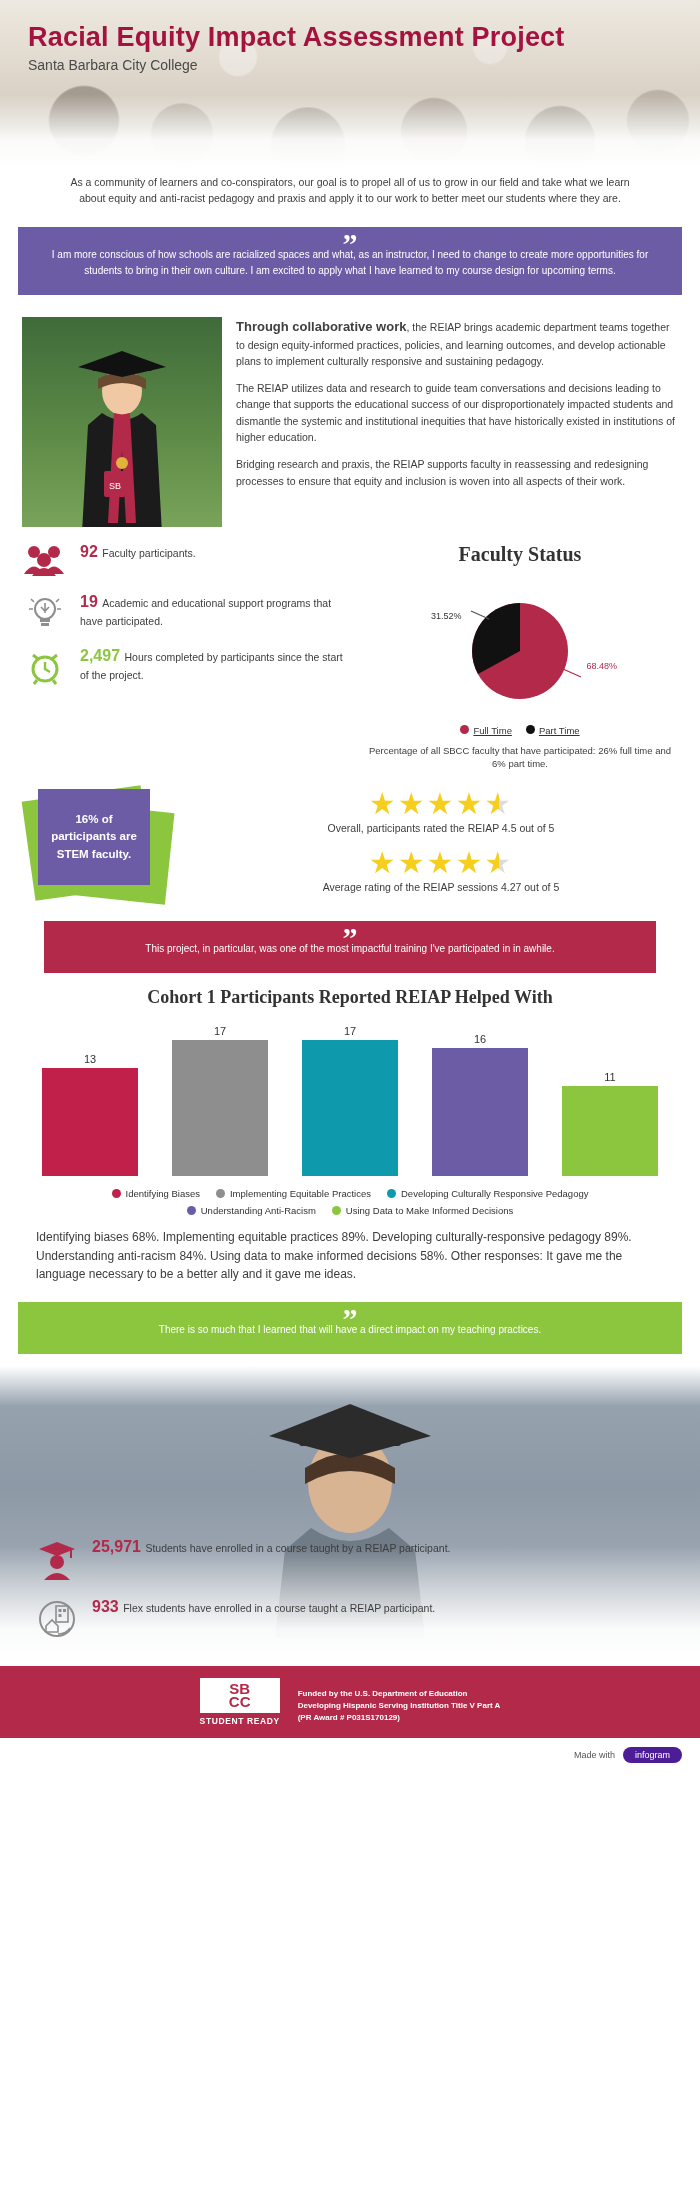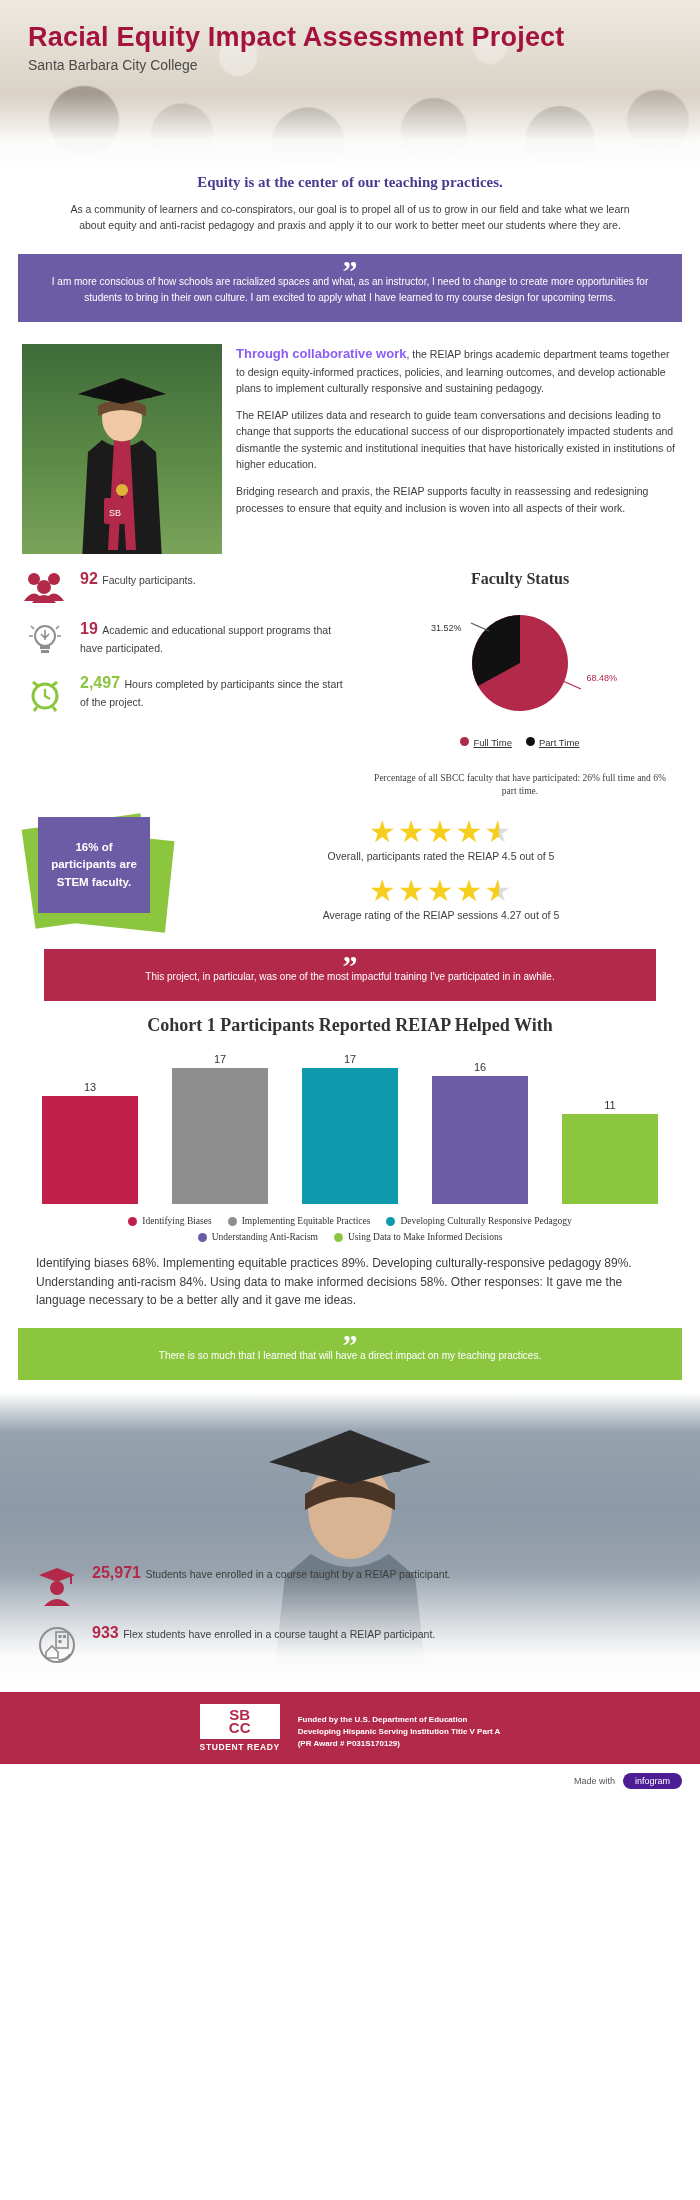--- a/index.html
+++ b/index.html
@@ -69,44 +69,44 @@
   .collab-photo {
     width: 200px; height: 210px; flex: 0 0 200px; position: relative; overflow: hidden;
     background: linear-gradient(180deg,#3f6b3a 0%,#5c8a46 55%,#7aa35a 100%);
   }
   .grad-person {
     position: absolute; left: 50%; top: 26px; transform: translateX(-50%);
     width: 120px; height: 190px;
   }
   .collab-text { flex: 1; font-size: 10.5px; line-height: 1.55; color: #3d3d3d; }
   .collab-text p { margin-bottom: 11px; }
-  .collab-lead { color: #8b5cf6; font-weight: bold; font-size: 13px; }
+  .collab-lead { color: #404040; font-weight: bold; font-size: 13px; }
 
   
   .stats-row { display: flex; padding: 6px 22px 0; gap: 10px; }
   .stats-col { width: 330px; }
   .stat { display: flex; align-items: flex-start; gap: 12px; margin-bottom: 16px; }
   .stat-icon { width: 46px; flex: 0 0 46px; display: flex; justify-content: center; }
   .stat-num { font-size: 16px; font-weight: bold; }
   .stat-num.red { color: #b2294a; }
   .stat-num.green { color: #8cc63f; }
   .stat-txt { font-size: 10.5px; line-height: 1.45; color: #3d3d3d; }
 
   .pie-col { flex: 1; text-align: center; }
-  .pie-title { font-family:"Liberation Serif", serif; font-size: 16px; font-weight: bold; margin-bottom: 13px; }
+  .pie-title { font-family:"Liberation Serif", serif; font-size: 20px; font-weight: bold; margin-bottom: 23px; }
   .pie-wrap { position: relative; width: 150px; height: 130px; margin: 0 auto; }
   .pie-label-left {
     position: absolute; left: -14px; top: 22px; font-size: 9px; color: #333;
   }
   .pie-label-right {
     position: absolute; right: -22px; top: 72px; font-size: 9px; color: #b2294a;
   }
   .pie-legend { display: flex; justify-content: center; gap: 14px; margin-top: 6px; font-size: 9.5px; text-decoration: underline; }
   .pie-legend span.dot { width: 9px; height: 9px; border-radius: 50%; display: inline-block; margin-right: 4px; }
-  .pie-note { font-size: 9.5px; color: #3d3d3d; margin-top: 24px; line-height: 1.45; padding: 0 6px; font-family: Liberation Serif, serif; }
+  .pie-note { font-size: 9.5px; color: #3d3d3d; margin-top: 8px; line-height: 1.45; padding: 0 6px; }
 
   
   .ratings-row { display: flex; align-items: flex-start; padding: 14px 22px 0; gap: 14px; }
   .stem-wrap { position: relative; width: 168px; height: 118px; flex: 0 0 168px; }
   .stem-green {
     position: absolute; left: 6px; top: 8px; width: 120px; height: 100px;
     background: #8cc63f; transform: rotate(-8deg);
   }
   .stem-green2 {
     position: absolute; left: 34px; top: 22px; width: 114px; height: 92px;
@@ -123,21 +123,21 @@
   .stars .half { background: linear-gradient(90deg,#f6cf1e 52%, #dcdcdc 52%); -webkit-background-clip: text; background-clip: text; color: transparent; }
   .rate-cap { font-size: 10.5px; color: #3d3d3d; text-align: center; margin-top: 2px; }
 
   
   .bar-sec { padding: 14px 22px 0; }
   .bar-title { text-align: center; font-family:"Liberation Serif", serif; font-size: 18px; font-weight: bold; margin-bottom: 18px; }
   .bars { display: flex; align-items: flex-end; justify-content: space-between; height: 150px; padding: 0 20px; }
   .bar-item { width: 96px; display: flex; flex-direction: column; align-items: center; }
   .bar-val { font-size: 11px; margin-bottom: 3px; color: #333; }
   .bar { width: 96px; }
-  .bar-legend { margin-top: 12px; font-size: 9.5px; color: #333; font-family: Liberation Serif, serif; }
+  .bar-legend { margin-top: 12px; font-size: 9.5px; color: #333; }
   .bar-legend .row { display: flex; justify-content: center; gap: 16px; margin-bottom: 6px; flex-wrap: wrap; }
   .bar-legend .it { display: flex; align-items: center; gap: 5px; }
   .bar-legend .dot { width: 9px; height: 9px; border-radius: 50%; display: inline-block; }
   .bar-note { font-size: 12px; line-height: 1.55; color: #3d3d3d; margin-top: 12px; padding: 0 14px; }
 
   
   .bottom-photo {
     position: relative; height: 300px; margin-top: 12px;
     background: linear-gradient(180deg,#9aa7b2 0%,#8d99a6 40%,#aeb7bf 100%);
     overflow: hidden;
@@ -180,21 +180,20 @@
   <div class="hero">
     <div class="hero-photo"></div>
     <div class="hero-fade"></div>
     <div class="hero-text">
       <div class="hero-title">Racial Equity Impact Assessment Project</div>
       <div class="hero-sub">Santa Barbara City College</div>
     </div>
   </div>
 
   <div class="equity">
-    <div class="equity-head">Equity is at the center of our teaching practices.</div>
     <div class="equity-body">As a community of learners and co-conspirators, our goal is to propel all of us to grow in our field and take what we learn about equity and anti-racist pedagogy and praxis and apply it to our work to better meet our students where they are.</div>
   </div>
 
   <div class="quote quote-purple">
     <div class="qmark">”</div>
     <div>I am more conscious of how schools are racialized spaces and what, as an instructor, I need to change to create more opportunities for students to bring in their own culture. I am excited to apply what I have learned to my course design for upcoming terms.</div>
   </div>
 
   <div class="collab">
     <div class="collab-photo">

